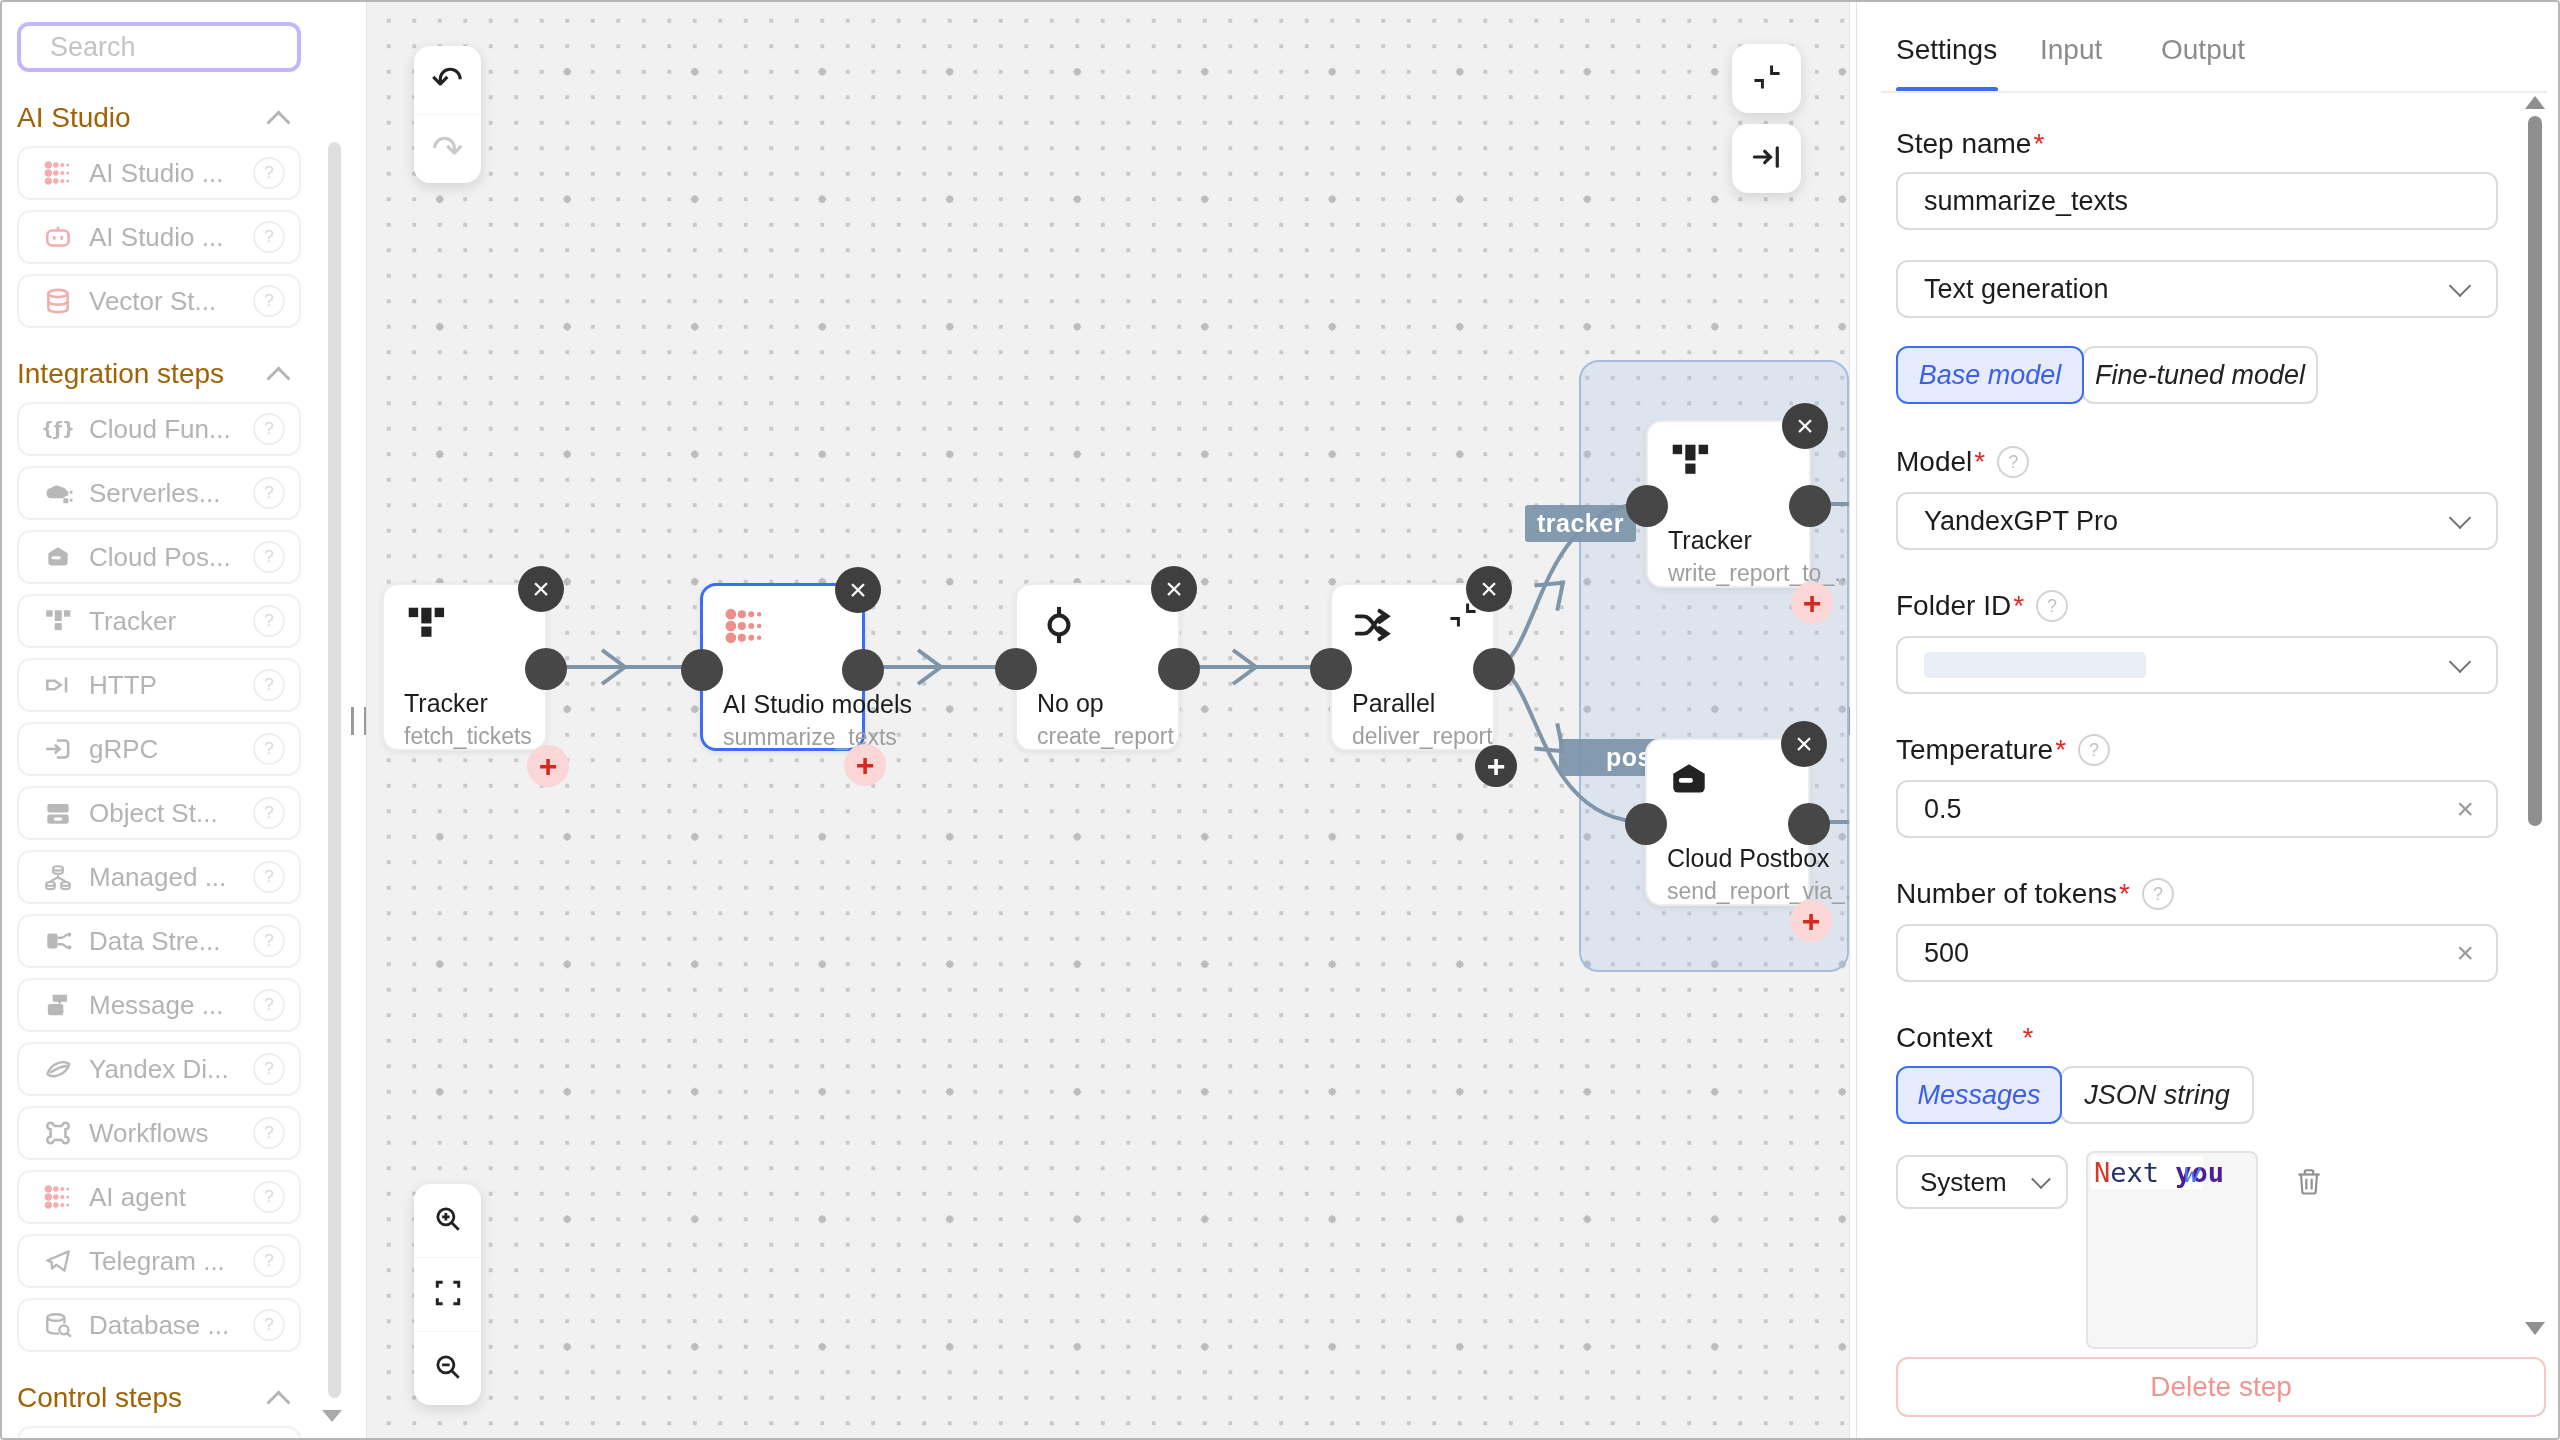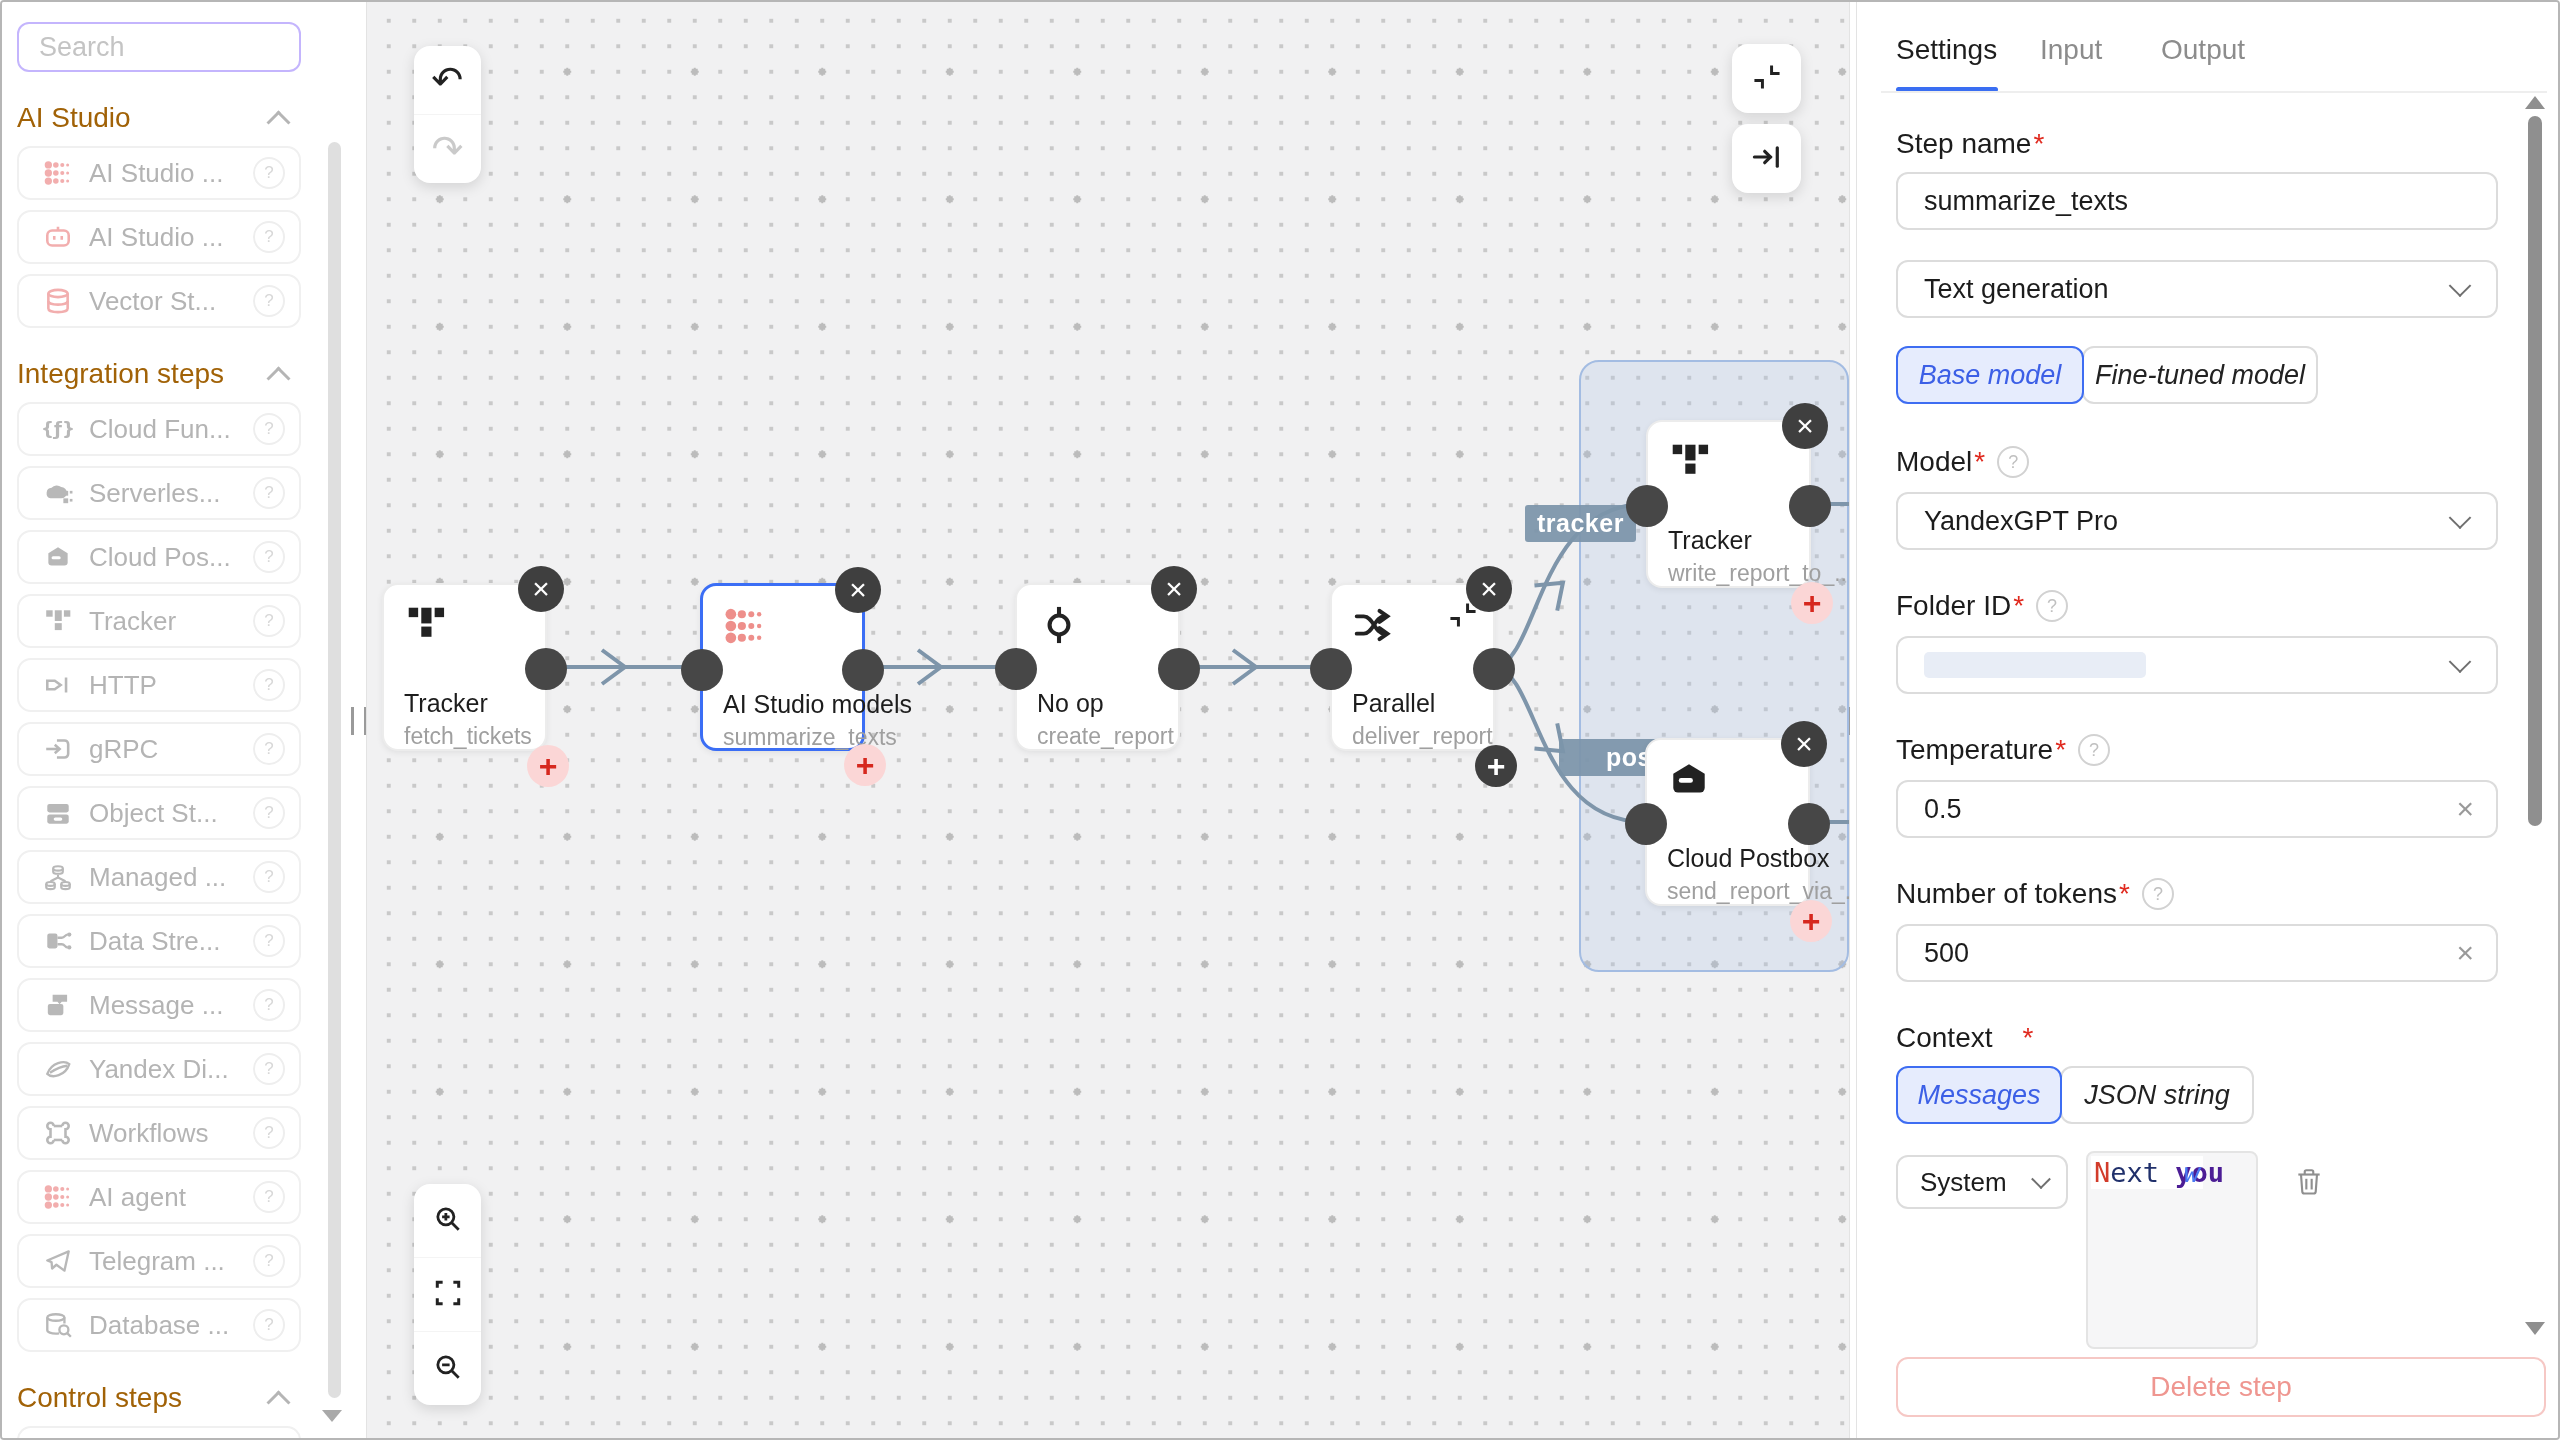--- a/index.html
+++ b/index.html
@@ -2,22 +2,22 @@
 <html><head>
 <meta charset="utf-8">
 <style>
   html,body{margin:0;padding:0;background:#fff;}
   #app{position:relative;width:2560px;height:1440px;box-sizing:border-box;
        border:2px solid #b6b6b6;border-radius:4px;overflow:hidden;
        font-family:"Liberation Sans","DejaVu Sans",sans-serif;background:#fff;}
   
   #sidebar{position:absolute;left:0;top:0;width:356px;height:100%;background:#fff;overflow:hidden;}
   .search-wrap{margin:20px 0 0 15px;width:284px;}
-  .search-input{width:100%;height:50px;box-sizing:border-box;border:2px solid #c4b5fd;border-radius:12px;
-       padding:0 20px;font-size:27px;color:#444;outline:none;font-family:inherit;}
+  .search-input{width:100%;height:50px;box-sizing:border-box;border:4px solid #c4b5fd;border-radius:12px;
+       padding:0 29px;font-size:27px;color:#444;outline:none;font-family:inherit;}
   .search-input::placeholder{color:#c4c4c4;}
   .sec-header{display:flex;align-items:center;justify-content:space-between;width:284px;margin:30px 0 0 15px;
        color:#a16207;font-size:28px;font-weight:500;cursor:pointer;}
   .sec-chev{width:14px;height:14px;border-right:3px solid #b5b5b5;border-bottom:3px solid #b5b5b5;
        transform:rotate(-135deg);margin-right:14px;margin-top:8px;}
   .items{margin-top:12px;}
   .side-item{position:relative;display:flex;align-items:center;width:284px;height:54px;margin:0 0 10px 15px;
        box-sizing:border-box;border:2px solid #f0f0f0;border-radius:14px;background:#fff;cursor:pointer;}
   .side-item .sicon{width:30px;height:30px;margin-left:24px;color:#b8b8b8;flex:none;display:flex;}
   .side-item .sicon svg{width:30px;height:30px;}

